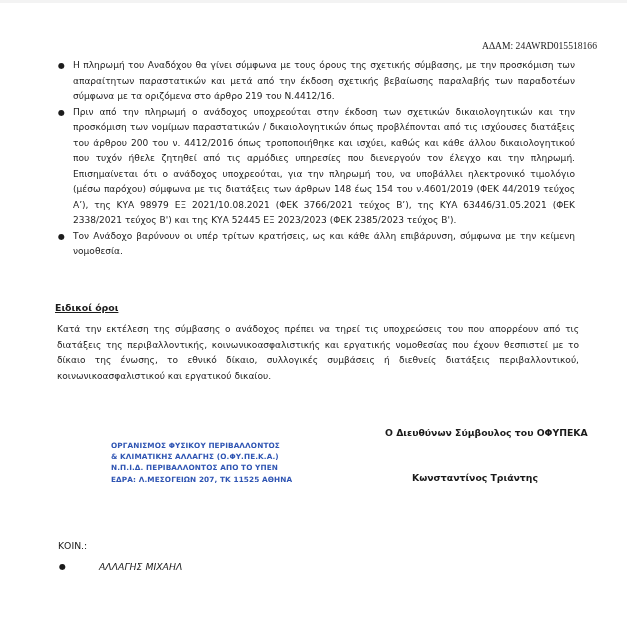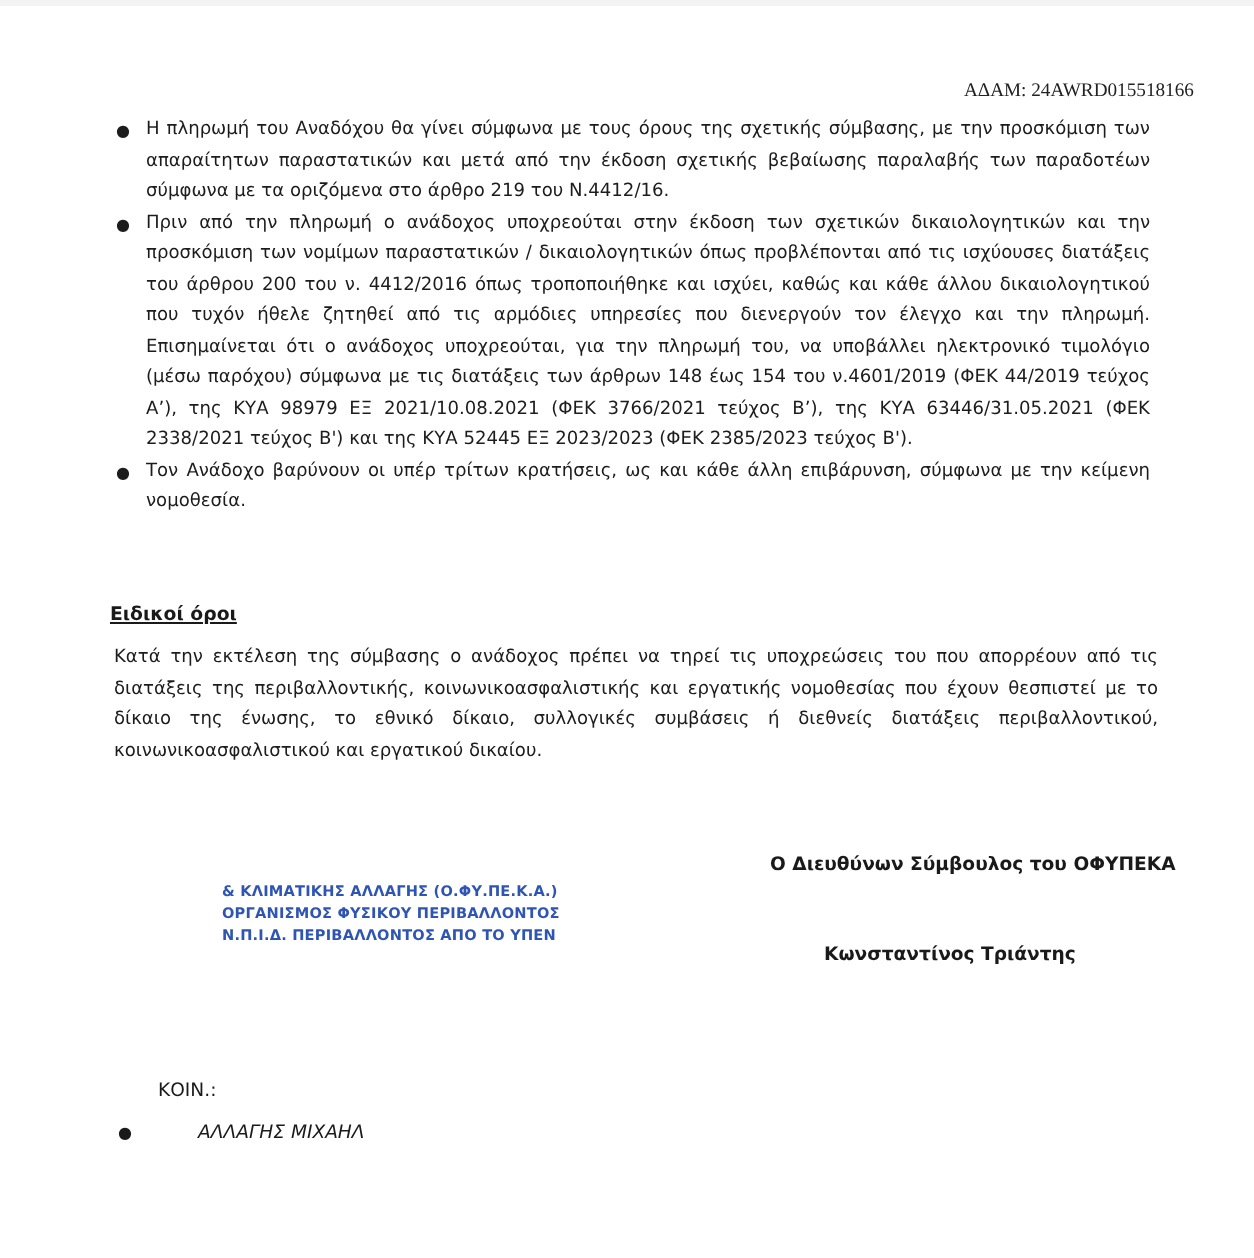--- a/index.html
+++ b/index.html
@@ -56,21 +56,21 @@
     font-weight: bold; font-size: 9.3px;
     font-family: "DejaVu Sans", sans-serif; color:#1a1a1a;margin-left:45px;
   }
   .signer-name {
     position: absolute; left: 412px; top: 472px;
     font-weight: bold; font-size: 9.3px;
     font-family: "DejaVu Sans", sans-serif; color:#1a1a1a;text-align:center;
   }
   .koin {
     position: absolute; left: 58px; top: 540px; font-size: 9.3px;
-    font-family: "DejaVu Sans", sans-serif; color:#1a1a1a;margin-left:21px;
+    font-family: "DejaVu Sans", sans-serif; color:#1a1a1a;
   }
   .cc-list { position: absolute; left: 0; top: 560px; margin:0; padding:0; list-style:none; }
   .cc-list li { position: relative; font-size: 9.3px; font-family: "DejaVu Sans", sans-serif; line-height: 14px; }
   .cc-list .bullet { position:absolute; left:59px; top:0; font-size:8px; }
   .cc-list .name { position:absolute; left:99px; top:0; font-style: italic; white-space:nowrap; }
 </style>
 </head>
 <body>
 
 <div class="page">
@@ -90,23 +90,24 @@
     <li>
       <span class="bullet">●</span>
       <span>Τον Ανάδοχο βαρύνουν οι υπέρ τρίτων κρατήσεις, ως και κάθε άλλη επιβάρυνση, σύμφωνα με την κείμενη νομοθεσία.</span>
     </li>
   </ul>
 
   <div class="special-title">Ειδικοί όροι</div>
   <div class="special-body body-text">Κατά την εκτέλεση της σύμβασης ο ανάδοχος πρέπει να τηρεί τις υποχρεώσεις του που απορρέουν από τις διατάξεις της περιβαλλοντικής, κοινωνικοασφαλιστικής και εργατικής  νομοθεσίας που έχουν θεσπιστεί με το δίκαιο της ένωσης, το εθνικό δίκαιο, συλλογικές συμβάσεις ή διεθνείς διατάξεις περιβαλλοντικού, κοινωνικοασφαλιστικού και εργατικού δικαίου.</div>
 
   <div class="stamp">
+    <div>ΟΡΓΑΝΙΣΜΟΣ ΦΥΣΙΚΟΥ ΠΕΡΙΒΑΛΛΟΝΤΟΣ</div>
     <div>&amp; ΚΛΙΜΑΤΙΚΗΣ ΑΛΛΑΓΗΣ  (Ο.ΦΥ.ΠΕ.Κ.Α.)</div>
-    <div>ΟΡΓΑΝΙΣΜΟΣ ΦΥΣΙΚΟΥ ΠΕΡΙΒΑΛΛΟΝΤΟΣ</div>
     <div>Ν.Π.Ι.Δ. ΠΕΡΙΒΑΛΛΟΝΤΟΣ  ΑΠΟ ΤΟ ΥΠΕΝ</div>
+    <div>ΕΔΡΑ: Λ.ΜΕΣΟΓΕΙΩΝ 207, ΤΚ 11525 ΑΘΗΝΑ</div>
   </div>
 
   <div class="signer-title">Ο Διευθύνων Σύμβουλος του ΟΦΥΠΕΚΑ</div>
   <div class="signer-name">Κωνσταντίνος Τριάντης</div>
 
   <div class="koin">ΚΟΙΝ.:</div>
   <ul class="cc-list">
     <li>
       <span class="bullet">●</span>
       <span class="name">ΑΛΛΑΓΗΣ ΜΙΧΑΗΛ</span>

